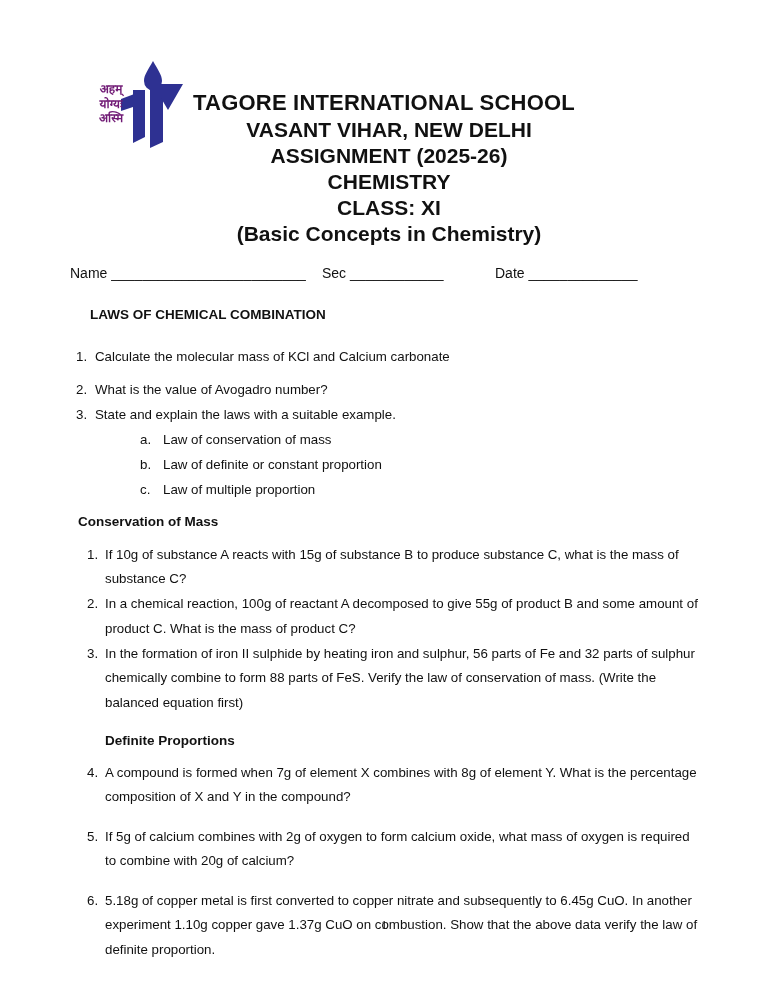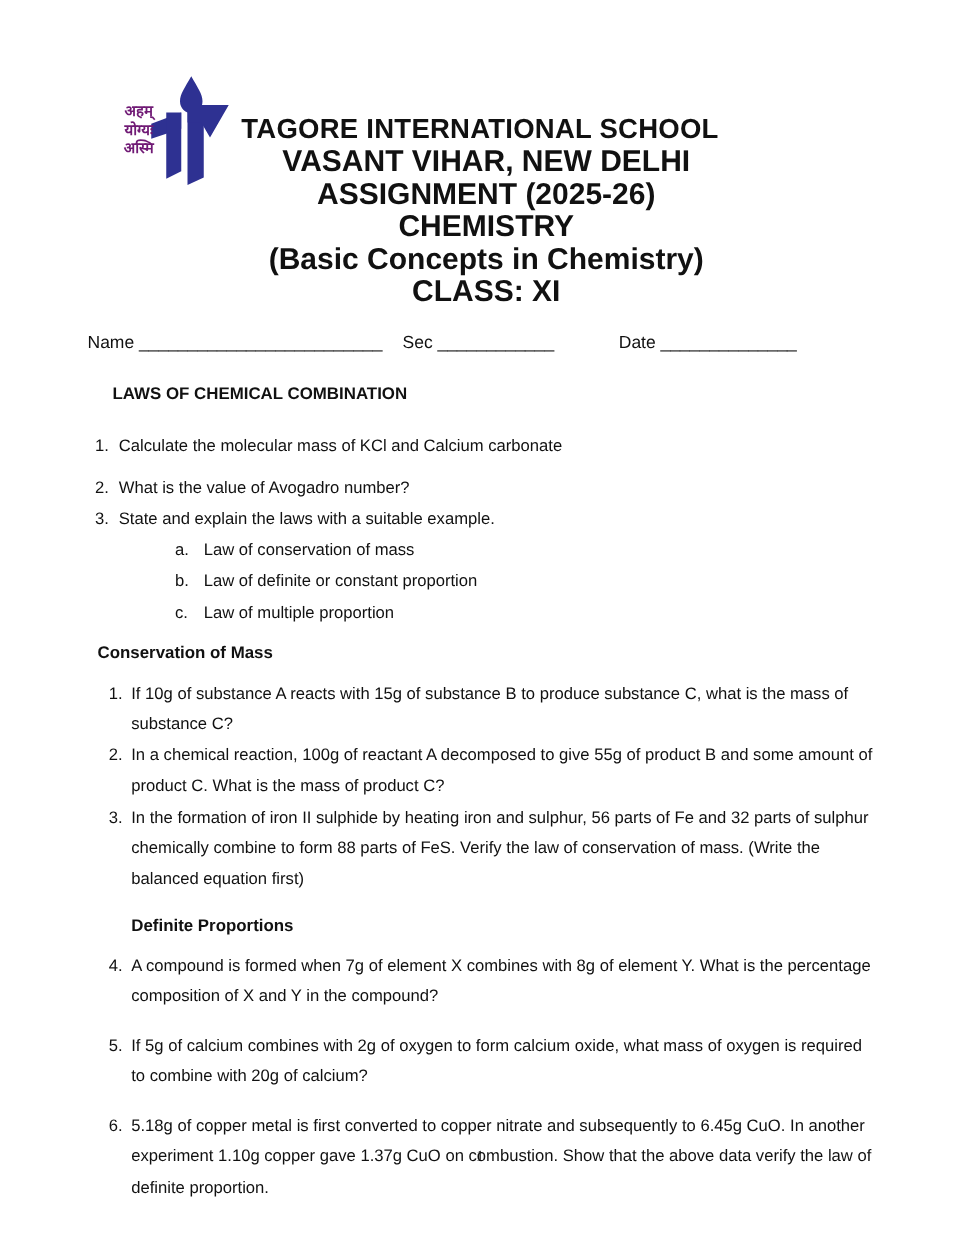--- a/index.html
+++ b/index.html
@@ -19,21 +19,21 @@
   }
   .logo svg { position:absolute; left:0; top:0; }
   .logo-motto {
     position:absolute; left:0; top:24px; width:46px;
     color:#701a75; font-weight:bold;
     font-size:12px; line-height:14.5px; text-align:center;
     white-space:pre-line;
   }
   .hline { text-align:center; font-weight:bold; margin:4px; }
   .hline-1 { font-size:22px; line-height:25px; letter-spacing:0.2px; }
-  .hline-n { font-size:24px; line-height:22px;padding-left:10px; }
+  .hline-n { font-size:21px; line-height:22px;padding-left:10px; }
   
   .student-row { position:relative; height:18px; margin-top:20px; font-size:14px; }
   .field { position:absolute; top:0; white-space:nowrap; }
   .field-name { left:70px; }
   .field-sec  { left:322px; }
   .field-date { left:495px; }
   .blank-line { letter-spacing:0; }
   
   .content { margin:24px 66px 0 70px; font-size:13.3px; }
   .section-title { font-weight:bold; font-size:13.5px; line-height:16px; margin:0 0 22px 0;padding-left:20px; }
@@ -75,22 +75,22 @@
       </g>
     </svg>
     <div class="logo-motto">अहम्
 योग्यः
 अस्मि</div>
   </div>
   <div class="hline hline-1">TAGORE INTERNATIONAL SCHOOL</div>
   <div class="hline hline-n">VASANT VIHAR, NEW DELHI</div>
   <div class="hline hline-n">ASSIGNMENT (2025-26)</div>
   <div class="hline hline-n">CHEMISTRY</div>
+  <div class="hline hline-n">CLASS: XI</div>
   <div class="hline hline-n">(Basic Concepts in Chemistry)</div>
-  <div class="hline hline-n">CLASS: XI</div>
 </div>
 
 <div class="student-row">
   <span class="field field-name"><span>Name</span> <span class="blank-line">_________________________</span></span>
   <span class="field field-sec"><span>Sec</span> <span class="blank-line">____________</span></span>
   <span class="field field-date"><span>Date</span> <span class="blank-line">______________</span></span>
 </div>
 
 <div class="content">
 

